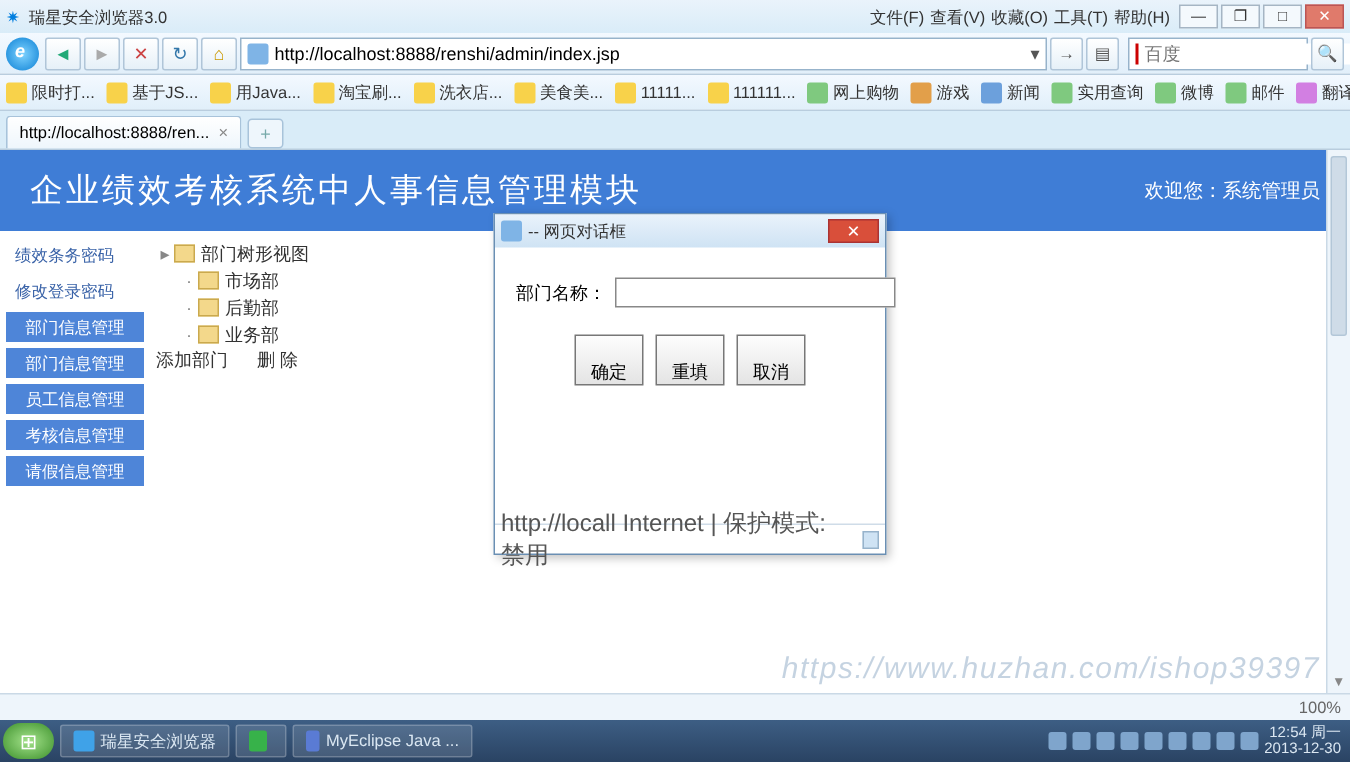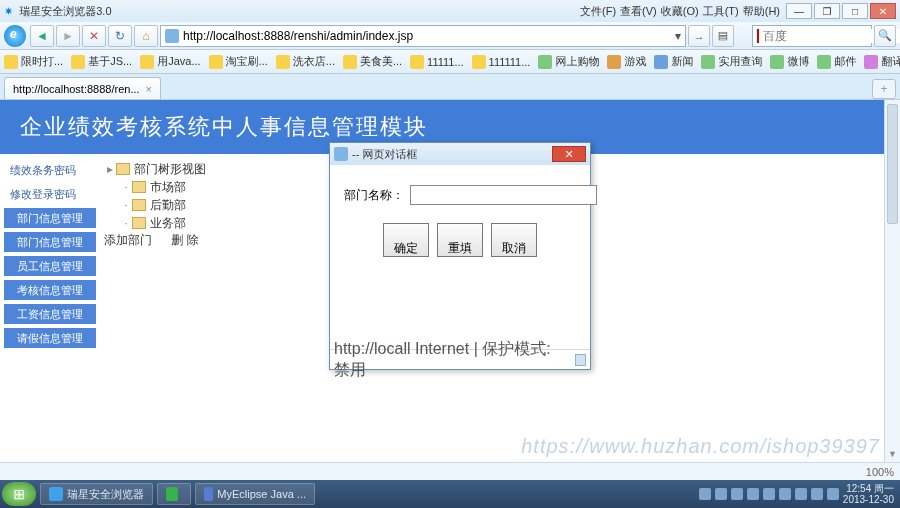--- a/index.html
+++ b/index.html
@@ -14,34 +14,34 @@
 
   .navbar { height:28px; background:linear-gradient(#f3f9ff,#e1effa); display:flex; align-items:center; padding:0 4px; border-bottom:1px solid #b9cdde; }
   .nav-btn { width:24px; height:22px; border:1px solid #b0c5d8; background:linear-gradient(#fff,#e6f0f8); margin-right:2px; display:flex; align-items:center; justify-content:center; color:#3a6; font-size:12px; cursor:pointer; border-radius:2px; }
   .ie-icon { width:22px; height:22px; background:radial-gradient(#7fd3ff,#0a7fd4); border-radius:50%; position:relative; margin-right:4px; }
   .ie-icon::after { content:"e"; color:#fff; font-style:italic; font-weight:bold; position:absolute; top:2px; left:6px; }
   .addr { flex:1; height:22px; border:1px solid #97b3cb; background:#fff; display:flex; align-items:center; padding:0 4px; }
   .addr .favicon { width:14px;height:14px;background:#7fb4e6;border-radius:2px;margin-right:4px; }
   .addr input { border:0; outline:0; flex:1; font-size:12px; }
   .addr .drop { color:#555; cursor:pointer; }
   .go-btn, .sm-btn { width:22px; height:22px; border:1px solid #b0c5d8; background:linear-gradient(#fff,#e6f0f8); margin-left:2px; display:flex;align-items:center;justify-content:center;font-size:11px;cursor:pointer;border-radius:2px;color:#555;}
-  .search-box { width:120px; height:22px; border:1px solid #97b3cb; background:#fff; margin-left:18px; display:flex;align-items:center;padding:0 4px; }
+  .search-box { width:120px; height:22px; border:1px solid #97b3cb; background:#fff; margin-left:6px; display:flex;align-items:center;padding:0 4px; }
   .search-box .baidu { width:14px;height:14px;background:#fff;border:1px solid #c00; margin-right:4px; }
   .search-box input { border:0;outline:0;flex:1;font-size:12px; }
 
   .linkbar { height:24px; background:linear-gradient(#f3f9ff,#e1effa); display:flex; align-items:center; padding:0 4px; border-bottom:1px solid #b9cdde; font-size:11px; color:#333; }
   .linkbar .lk { display:flex;align-items:center;margin-right:8px;cursor:pointer; white-space:nowrap; }
   .linkbar .lk .lic { width:14px;height:14px;background:#f8d24a;margin-right:3px;border-radius:2px; }
   .linkbar .right { margin-left:auto; display:flex; align-items:center; }
   .linkbar .right .lk .lic { background:#7fc97f; }
   .linkbar .right .lk:nth-child(2) .lic{background:#e29f4a;}
   .linkbar .right .lk:nth-child(3) .lic{background:#6ca0dc;}
   .linkbar .right .lk:nth-child(7) .lic{background:#d27fe2;}
 
-  .tabbar { height:26px; background:#d9ecf8; display:flex; align-items:flex-end; padding:0 4px; border-bottom:1px solid #b9cdde;justify-content:space-between; }
+  .tabbar { height:26px; background:#d9ecf8; display:flex; align-items:flex-end; padding:0 4px; border-bottom:1px solid #b9cdde; }
   .tab { height:22px; background:linear-gradient(#fff,#eef6fc); border:1px solid #a8c3da; border-bottom:0; border-radius:3px 3px 0 0; padding:0 8px; display:flex;align-items:center;font-size:11px; cursor:pointer; max-width:160px; }
   .tab .x { margin-left:6px; color:#888; cursor:pointer; }
   .newtab { width:24px; height:20px; border:1px solid #a8c3da; background:#eef6fc; margin-left:4px; border-radius:3px; display:flex;align-items:center;justify-content:center;color:#7aa;cursor:pointer; }
 
   
   .page-header { height:54px; background:#3f7dd6; color:#fff; display:flex; align-items:center; padding:0 20px; }
   .page-header h1 { font-size:22px; font-weight:normal; letter-spacing:2px; }
   .page-header .welcome { margin-left:auto; font-size:13px; }
   .page-body { display:flex; height:342px; background:#fff; }
   .sidebar { width:100px; padding:6px 4px; }
@@ -196,31 +196,31 @@
 <div class="tabbar">
   <div class="tab">
     <span>http://localhost:8888/ren...</span>
     <span class="x">×</span>
   </div>
   <div class="newtab">+</div>
 </div>
 
 <div class="page-header">
   <h1>企业绩效考核系统中人事信息管理模块</h1>
+  <span class="welcome">欢迎您：系统管理员</span>
 </div>
 
 <div class="page-body">
   <div class="sidebar">
     <div class="side-item plain">绩效条务密码</div>
     <div class="side-item plain">修改登录密码</div>
     <div class="side-item">部门信息管理</div>
     <div class="side-item">部门信息管理</div>
     <div class="side-item">员工信息管理</div>
     <div class="side-item">考核信息管理</div>
-    <div class="side-item">工资信息管理</div>
     <div class="side-item">请假信息管理</div>
   </div>
   <div class="tree-area">
     <div class="tree-node">
       <span class="exp">▸</span>
       <span class="fico"></span>
       <span>部门树形视图</span>
     </div>
     <div class="tree-node lvl1">
         <span class="exp">·</span>

